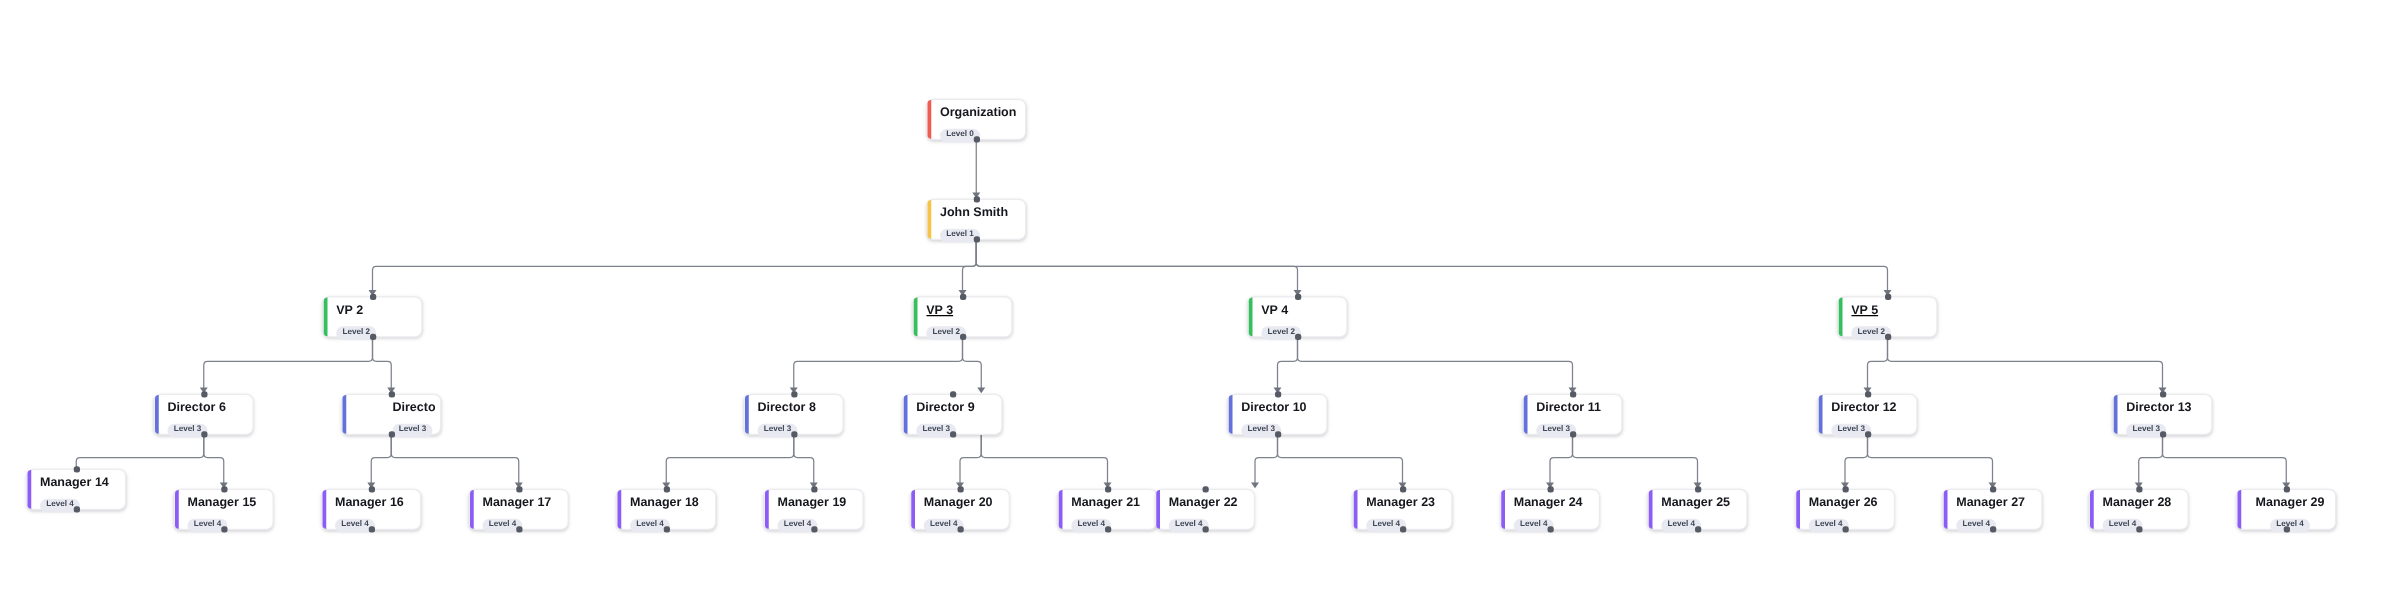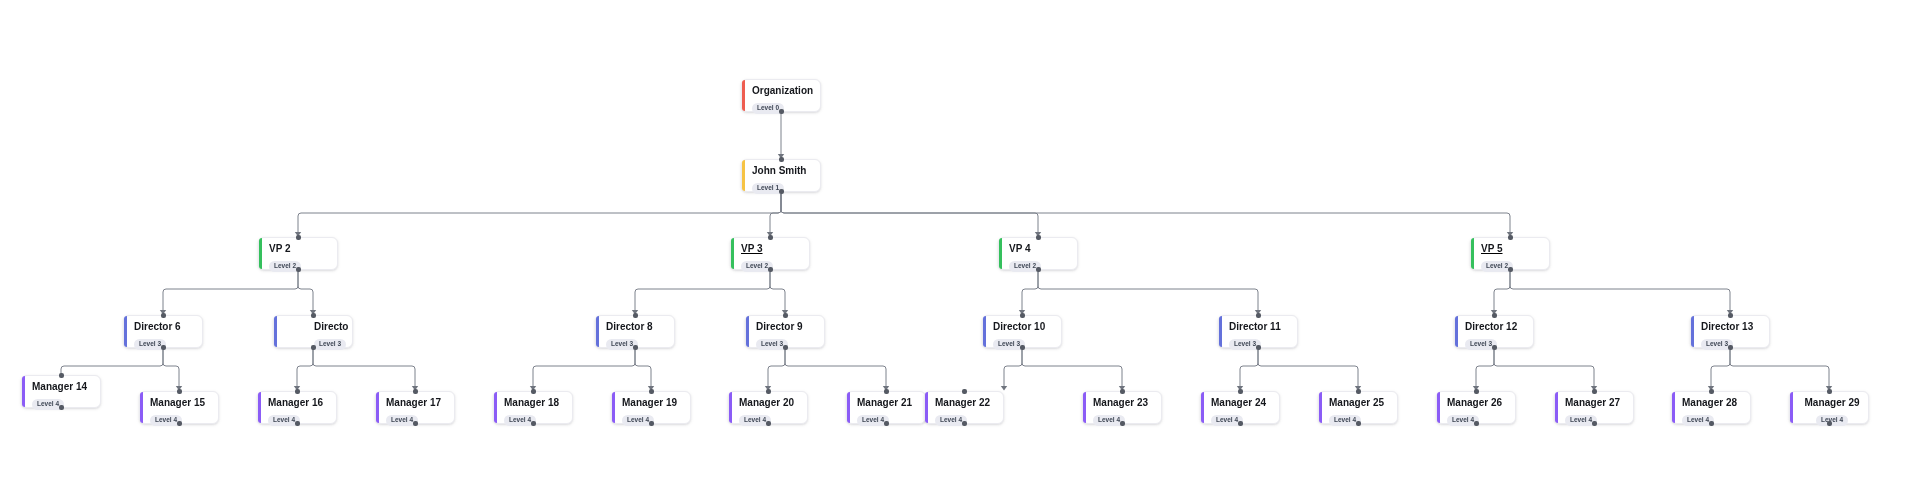--- a/index.html
+++ b/index.html
@@ -112,21 +112,21 @@
   <div id="nodes">
       <div class="node" style="left: 741px; top: 79px; --accent: #ee5d50;"><div class="node-title">Organization</div><span class="node-badge">Level 0</span><span class="handle handle-bottom"></span></div>
       <div class="node" style="left: 741px; top: 159px; --accent: #f6c344;"><span class="handle handle-top"></span><div class="node-title">John Smith</div><span class="node-badge">Level 1</span><span class="handle handle-bottom"></span></div>
       <div class="node" style="left: 258px; top: 237px; --accent: #35c05d;"><span class="handle handle-top"></span><div class="node-title">VP 2</div><span class="node-badge">Level 2</span><span class="handle handle-bottom"></span></div>
       <div class="node" style="left: 730px; top: 237px; text-decoration: underline; --accent: #35c05d;"><span class="handle handle-top"></span><div class="node-title">VP 3</div><span class="node-badge">Level 2</span><span class="handle handle-bottom"></span></div>
       <div class="node" style="left: 998px; top: 237px; --accent: #35c05d;"><span class="handle handle-top"></span><div class="node-title">VP 4</div><span class="node-badge">Level 2</span><span class="handle handle-bottom"></span></div>
       <div class="node" style="left: 1470px; top: 237px; text-decoration: underline; --accent: #35c05d;"><span class="handle handle-top"></span><div class="node-title">VP 5</div><span class="node-badge">Level 2</span><span class="handle handle-bottom"></span></div>
       <div class="node" style="left: 123px; top: 315px; --accent: #6471db;"><span class="handle handle-top"></span><div class="node-title">Director 6</div><span class="node-badge">Level 3</span><span class="handle handle-bottom"></span></div>
       <div class="node" style="left: 273px; top: 315px; padding-left: 40px; --accent: #6471db;"><span class="handle handle-top"></span><div class="node-title">Director 7</div><span class="node-badge">Level 3</span><span class="handle handle-bottom"></span></div>
       <div class="node" style="left: 595px; top: 315px; --accent: #6471db;"><span class="handle handle-top"></span><div class="node-title">Director 8</div><span class="node-badge">Level 3</span><span class="handle handle-bottom"></span></div>
-      <div class="node" style="left: 745px; top: 315px; --accent: #6471db;"><span class="handle handle-top"></span><div class="node-title">Director 9</div><span class="node-badge">Level 3</span><span class="handle handle-bottom"></span></div>
+      <div class="node" style="left: 722px; top: 315px; --accent: #6471db;"><span class="handle handle-top"></span><div class="node-title">Director 9</div><span class="node-badge">Level 3</span><span class="handle handle-bottom"></span></div>
       <div class="node" style="left: 982px; top: 315px; --accent: #6471db;"><span class="handle handle-top"></span><div class="node-title">Director 10</div><span class="node-badge">Level 3</span><span class="handle handle-bottom"></span></div>
       <div class="node" style="left: 1218px; top: 315px; --accent: #6471db;"><span class="handle handle-top"></span><div class="node-title">Director 11</div><span class="node-badge">Level 3</span><span class="handle handle-bottom"></span></div>
       <div class="node" style="left: 1454px; top: 315px; --accent: #6471db;"><span class="handle handle-top"></span><div class="node-title">Director 12</div><span class="node-badge">Level 3</span><span class="handle handle-bottom"></span></div>
       <div class="node" style="left: 1690px; top: 315px; --accent: #6471db;"><span class="handle handle-top"></span><div class="node-title">Director 13</div><span class="node-badge">Level 3</span><span class="handle handle-bottom"></span></div>
       <div class="node" style="left: 21px; top: 375px; --accent: #8b5cf6;"><span class="handle handle-top"></span><div class="node-title">Manager 14</div><span class="node-badge">Level 4</span><span class="handle handle-bottom"></span></div>
       <div class="node" style="left: 139px; top: 391px; --accent: #8b5cf6;"><span class="handle handle-top"></span><div class="node-title">Manager 15</div><span class="node-badge">Level 4</span><span class="handle handle-bottom"></span></div>
       <div class="node" style="left: 257px; top: 391px; --accent: #8b5cf6;"><span class="handle handle-top"></span><div class="node-title">Manager 16</div><span class="node-badge">Level 4</span><span class="handle handle-bottom"></span></div>
       <div class="node" style="left: 375px; top: 391px; --accent: #8b5cf6;"><span class="handle handle-top"></span><div class="node-title">Manager 17</div><span class="node-badge">Level 4</span><span class="handle handle-bottom"></span></div>
       <div class="node" style="left: 493px; top: 391px; --accent: #8b5cf6;"><span class="handle handle-top"></span><div class="node-title">Manager 18</div><span class="node-badge">Level 4</span><span class="handle handle-bottom"></span></div>
       <div class="node" style="left: 611px; top: 391px; --accent: #8b5cf6;"><span class="handle handle-top"></span><div class="node-title">Manager 19</div><span class="node-badge">Level 4</span><span class="handle handle-bottom"></span></div>

